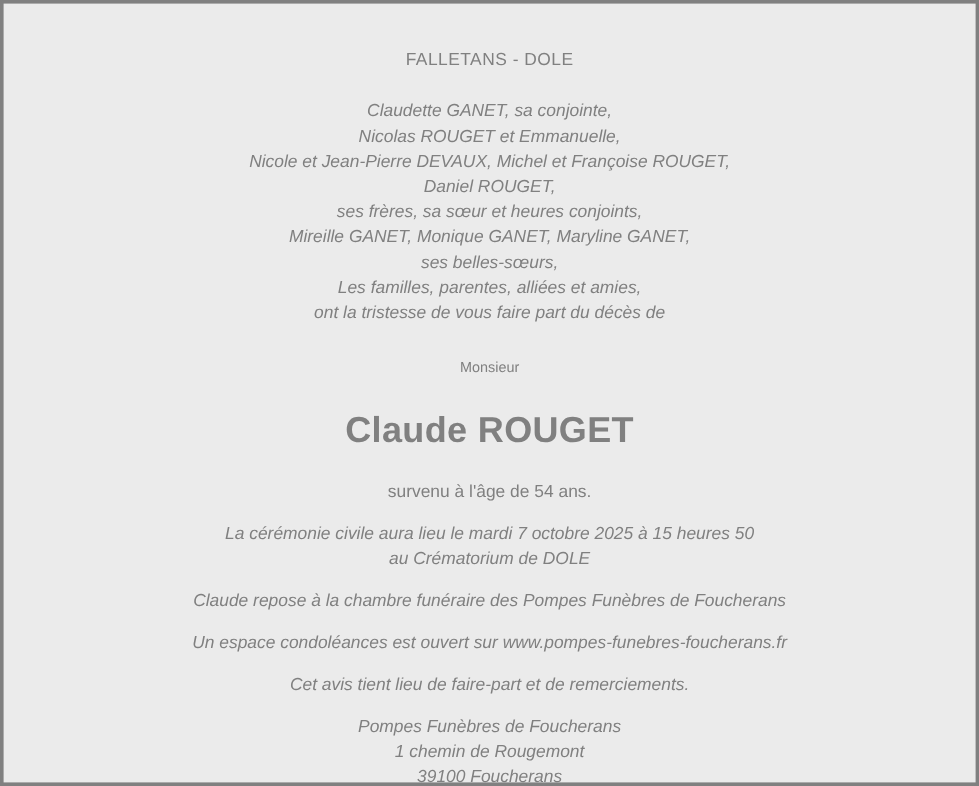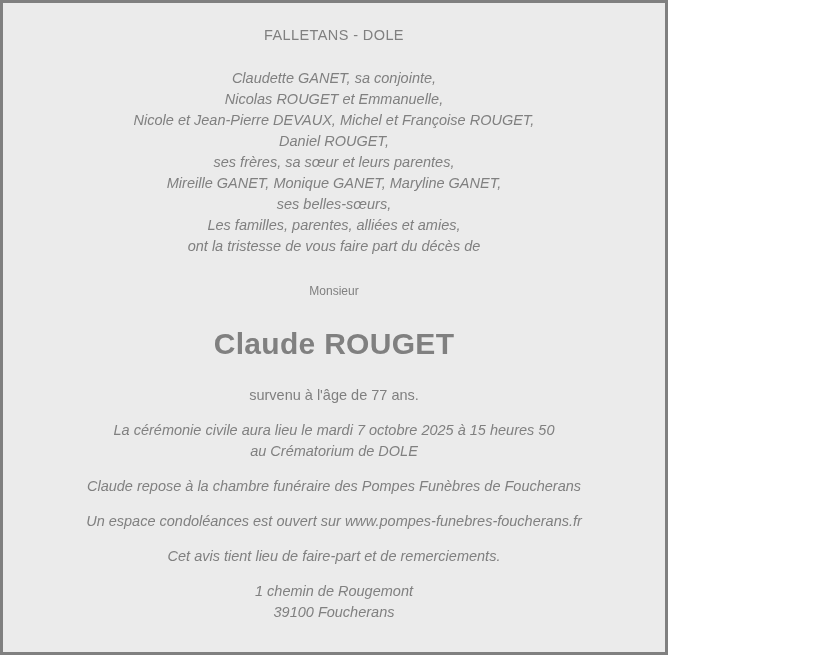--- a/index.html
+++ b/index.html
@@ -7,25 +7,25 @@
     padding: 0;
     background: #ffffff;
   }
   body {
     width: 816px;
     height: 655px;
     font-family: "Liberation Sans", sans-serif;
   }
   .notice {
     box-sizing: border-box;
-    width: 668px;
+    width: 816px;
     height: 655px;
     background: #ebebeb;
     border: 3px solid #808080;
-    padding: 22px 40px 10px 40px;
+    padding: 37px 40px 10px 40px;
     text-align: center;
     color: #808080;
   }
   .line {
     font-size: 14.5px;
     line-height: 21px;
     color: #808080;
     white-space: pre-wrap;
   }
   .block {
@@ -73,38 +73,38 @@
 
   <div class="locality">FALLETANS - DOLE</div>
 
   <div class="spacer-md"></div>
 
   <div class="family block">
     <div class="line">Claudette GANET, sa conjointe,</div>
     <div class="line">Nicolas ROUGET et Emmanuelle,</div>
     <div class="line">Nicole et Jean-Pierre DEVAUX, Michel et Françoise ROUGET,</div>
     <div class="line">Daniel ROUGET,</div>
-    <div class="line">ses frères, sa sœur et leurs parentes,</div>
+    <div class="line">ses frères, sa sœur et heures conjoints,</div>
     <div class="line">Mireille GANET, Monique GANET, Maryline GANET,</div>
     <div class="line">ses belles-sœurs,</div>
     <div class="line">Les familles, parentes, alliées et amies,</div>
     <div class="line">ont la tristesse de vous faire part du décès de</div>
   </div>
 
   <div class="spacer-md"></div>
 
   <div class="honorific">Monsieur</div>
 
   <div class="spacer-md"></div>
 
   <div class="deceased-name">Claude ROUGET</div>
 
   <div class="spacer-md"></div>
 
-  <div class="age-line">survenu à l'âge de 77 ans.</div>
+  <div class="age-line">survenu à l'âge de 54 ans.</div>
 
   <div class="spacer-sm"></div>
 
   <div class="ceremony block">
     <div class="line">La cérémonie civile aura lieu le mardi 7 octobre 2025 à 15 heures 50</div>
     <div class="line">au Crématorium de DOLE</div>
   </div>
 
   <div class="spacer-sm"></div>
 
@@ -120,18 +120,19 @@
 
   <div class="spacer-sm"></div>
 
   <div class="acknowledgment block">
     <div class="line">Cet avis tient lieu de faire-part et de remerciements.</div>
   </div>
 
   <div class="spacer-sm"></div>
 
   <div class="funeral-home block">
+    <div class="line">Pompes Funèbres de Foucherans</div>
     <div class="line">1 chemin de Rougemont</div>
     <div class="line">39100 Foucherans</div>
 
   </div>
 
 </div>
 
 </body></html>

